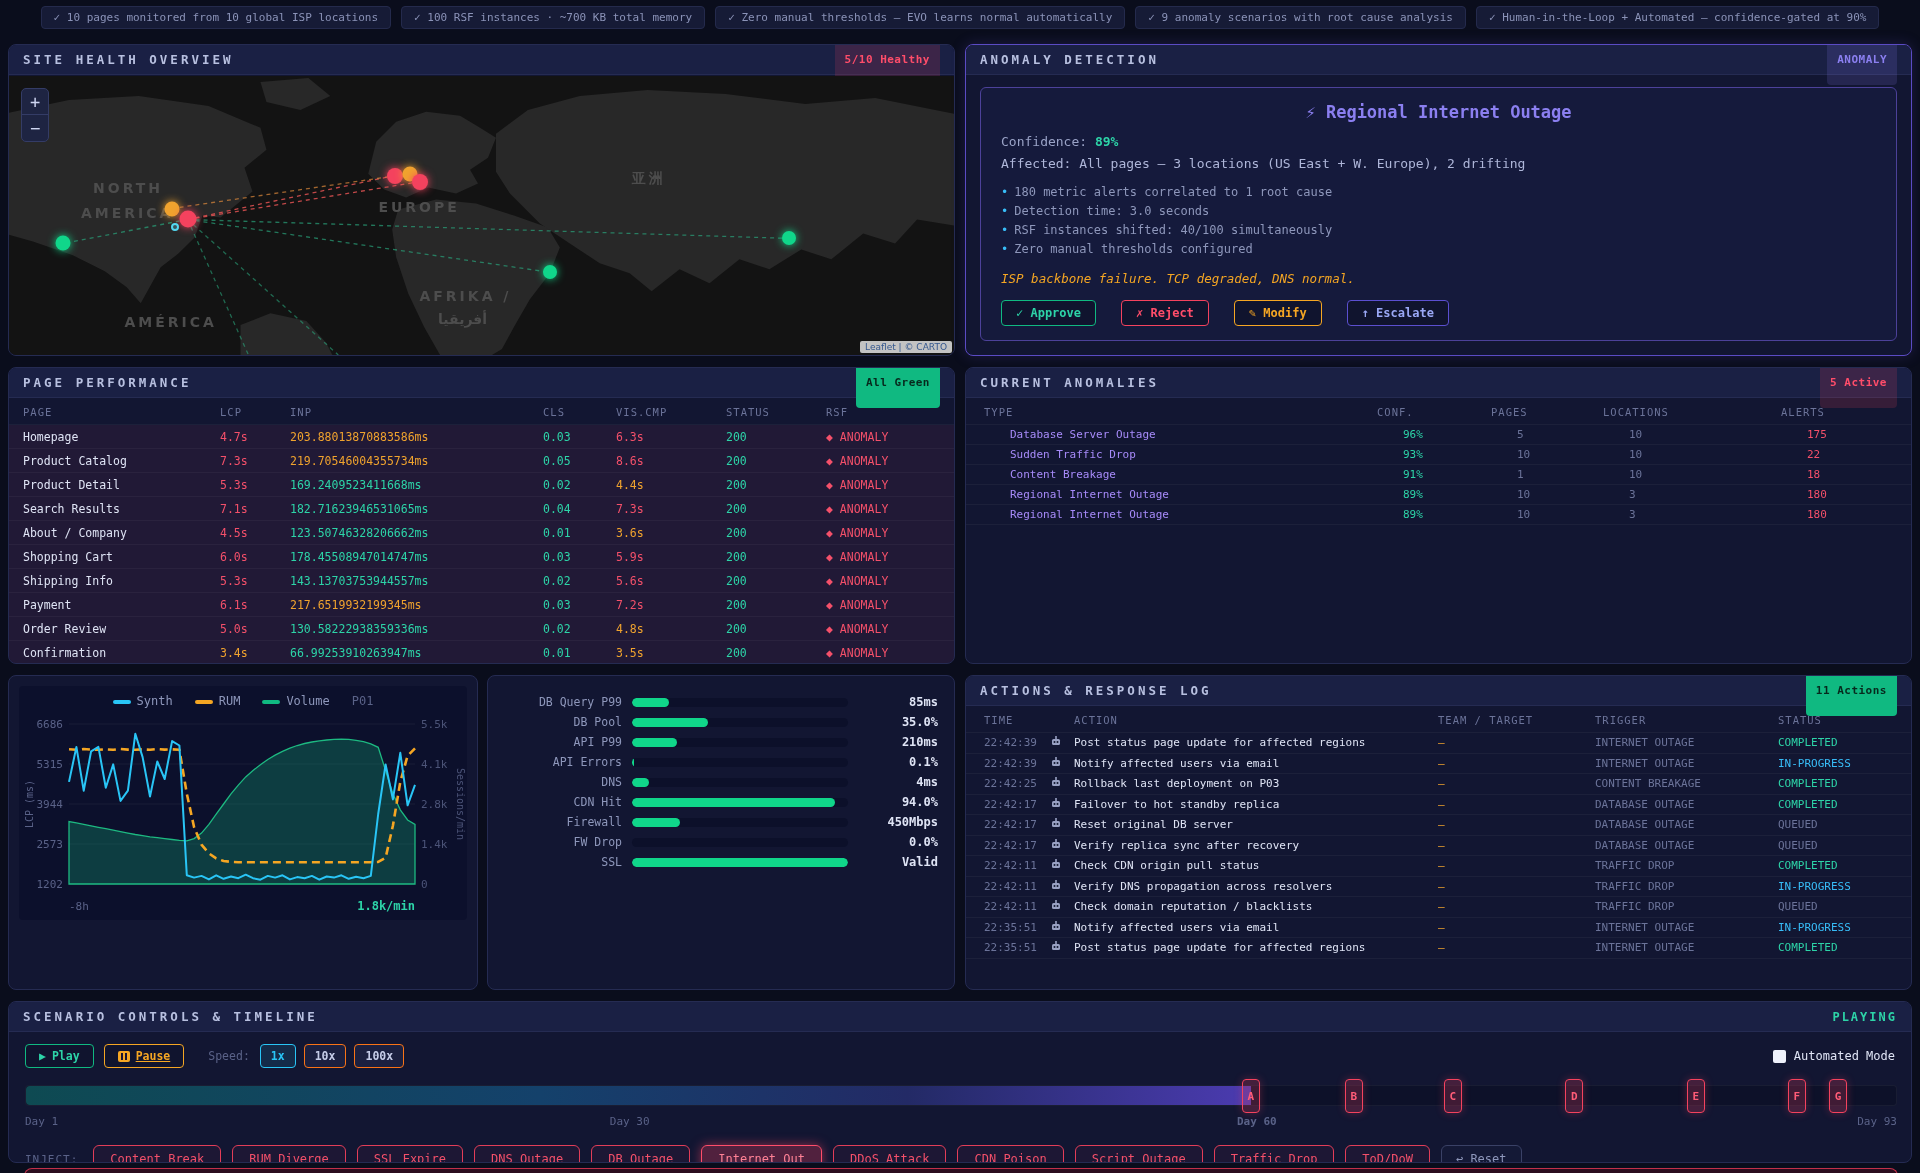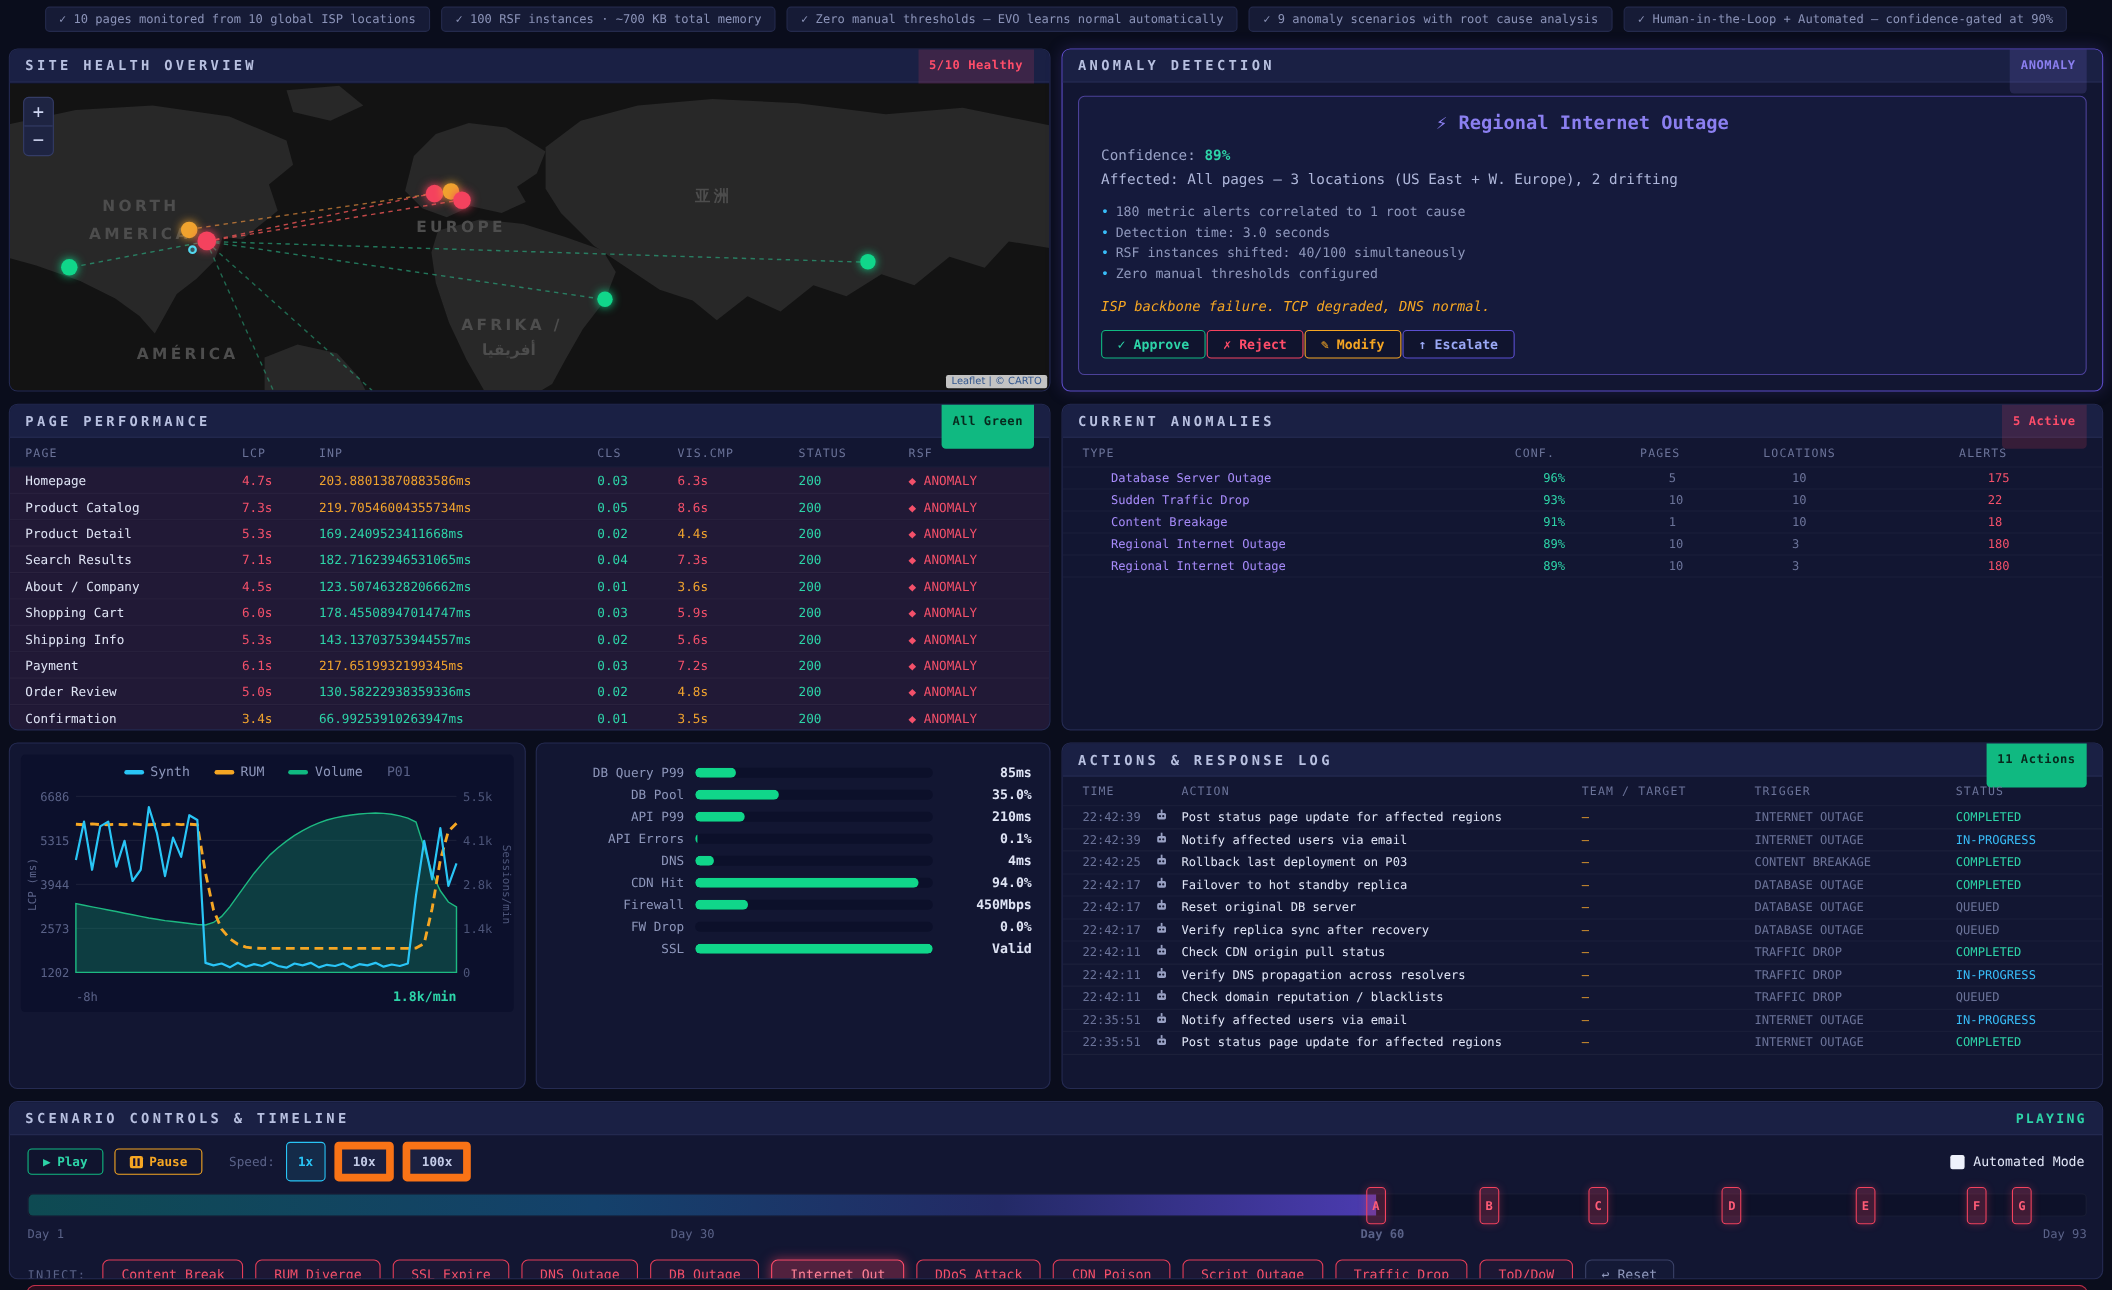--- a/index.html
+++ b/index.html
@@ -41,21 +41,21 @@
   
   #anomaly-panel{border:1.5px solid #5b4bc4;box-shadow:0 0 14px rgba(91,75,196,.25);}
   .acard{margin:12px 14px;background:#151a3c;border:1px solid #4c4199;border-radius:6px;padding:14px 20px;}
   .acard-head{font-size:17px;font-weight:bold;color:#8b7ff0;margin-bottom:12px;text-align:center;}
   .acard-row{font-size:13px;color:#9aa3c7;margin:7px 0;}
   .conf-val{color:#2dd4a8;font-weight:bold;}
   .bullets{margin-top:12px;}
   .bullet{font-size:12px;color:#8e97bb;line-height:19px;}
   .bullet .dot{color:#38bdf8;margin-right:6px;}
   .acard-note{font-size:12.5px;font-style:italic;color:#f5a623;margin-top:12px;}
-  .acard-actions{display:flex;gap:1px;margin-top:14px;}
+  .acard-actions{display:flex;gap:25px;margin-top:14px;}
   .act-btn{background:#10142e;border-radius:4px;padding:5px 14px;font-size:12px;font-weight:bold;
            font-family:inherit;cursor:pointer;}
   .act-btn.b-green{border:1px solid #10b981;color:#2dd4a8;}
   .act-btn.b-red{border:1px solid #f4425e;color:#ff4d6a;}
   .act-btn.b-amber{border:1px solid #f5a623;color:#f5a623;}
   .act-btn.b-blue{border:1px solid #5b4fd0;color:#9aa8f5;}
 
   
   .tbl{position:absolute;top:31px;left:0;right:0;bottom:0;}
   .trow{display:grid;align-items:center;border-bottom:1px solid rgba(255,255,255,.045);}
@@ -81,25 +81,25 @@
   .bar-label{text-align:right;color:#8e97bb;font-size:11.5px;}
   .bar-track{height:9px;background:#0c102a;border-radius:5px;overflow:hidden;}
   .bar-fill{height:100%;background:#10d68a;border-radius:5px;}
   .bar-val{text-align:right;font-size:12px;font-weight:bold;color:#dfe4f5;}
 
   
   .controls{display:flex;align-items:center;gap:10px;margin:11px 16px 0;height:26px;}
   .btn{background:#10142e;border-radius:4px;padding:4px 13px;font-size:11.5px;font-weight:bold;
        font-family:inherit;display:flex;align-items:center;gap:6px;cursor:pointer;}
   .btn.play{border:1px solid #10b981;color:#2dd4a8;}
-  .btn.pause{border:1px solid #f5a623;color:#f5a623;}
+  .btn.pause{border:1px solid #f5a623;color:#f5a623;text-decoration:underline;}
   .pause-ico{display:inline-flex;gap:2px;background:#f5a623;padding:2px 3px;border-radius:2px;}
   .pause-ico i{display:block;width:2px;height:7px;background:#171233;}
   .speed-label{color:#5a6288;font-size:11.5px;margin-left:14px;}
-  .speed{background:#1b2040;border:7px solid #f97316;color:#c5cce8;border-radius:4px;padding:4px 10px;
+  .speed{background:#1b2040;border:1px solid #f97316;color:#c5cce8;border-radius:4px;padding:4px 10px;
          font-size:11.5px;font-weight:bold;font-family:inherit;cursor:pointer;}
   .speed.active{background:rgba(41,197,246,.12);border:1px solid #29c5f6;color:#29c5f6;}
   .auto-mode{margin-left:auto;display:flex;align-items:center;gap:8px;font-size:12px;color:#dfe4f5;}
   .checkbox{width:13px;height:13px;background:#eef1fb;border-radius:2px;}
   .timeline{position:relative;margin:16px 14px 0 16px;height:21px;background:#0d1129;border-radius:4px;
             border:1px solid rgba(255,255,255,.05);}
   .tl-fill{position:absolute;left:0;top:0;bottom:0;border-radius:4px 0 0 4px;
            background:linear-gradient(90deg,#0e4a52 0%,#14416b 42%,#232a66 72%,#4b3bb0 100%);}
   .tl-marker{position:absolute;top:-7px;width:18px;height:34px;transform:translateX(-50%);
              background:rgba(244,66,94,.22);border:1.5px solid #f4425e;border-radius:4px;

